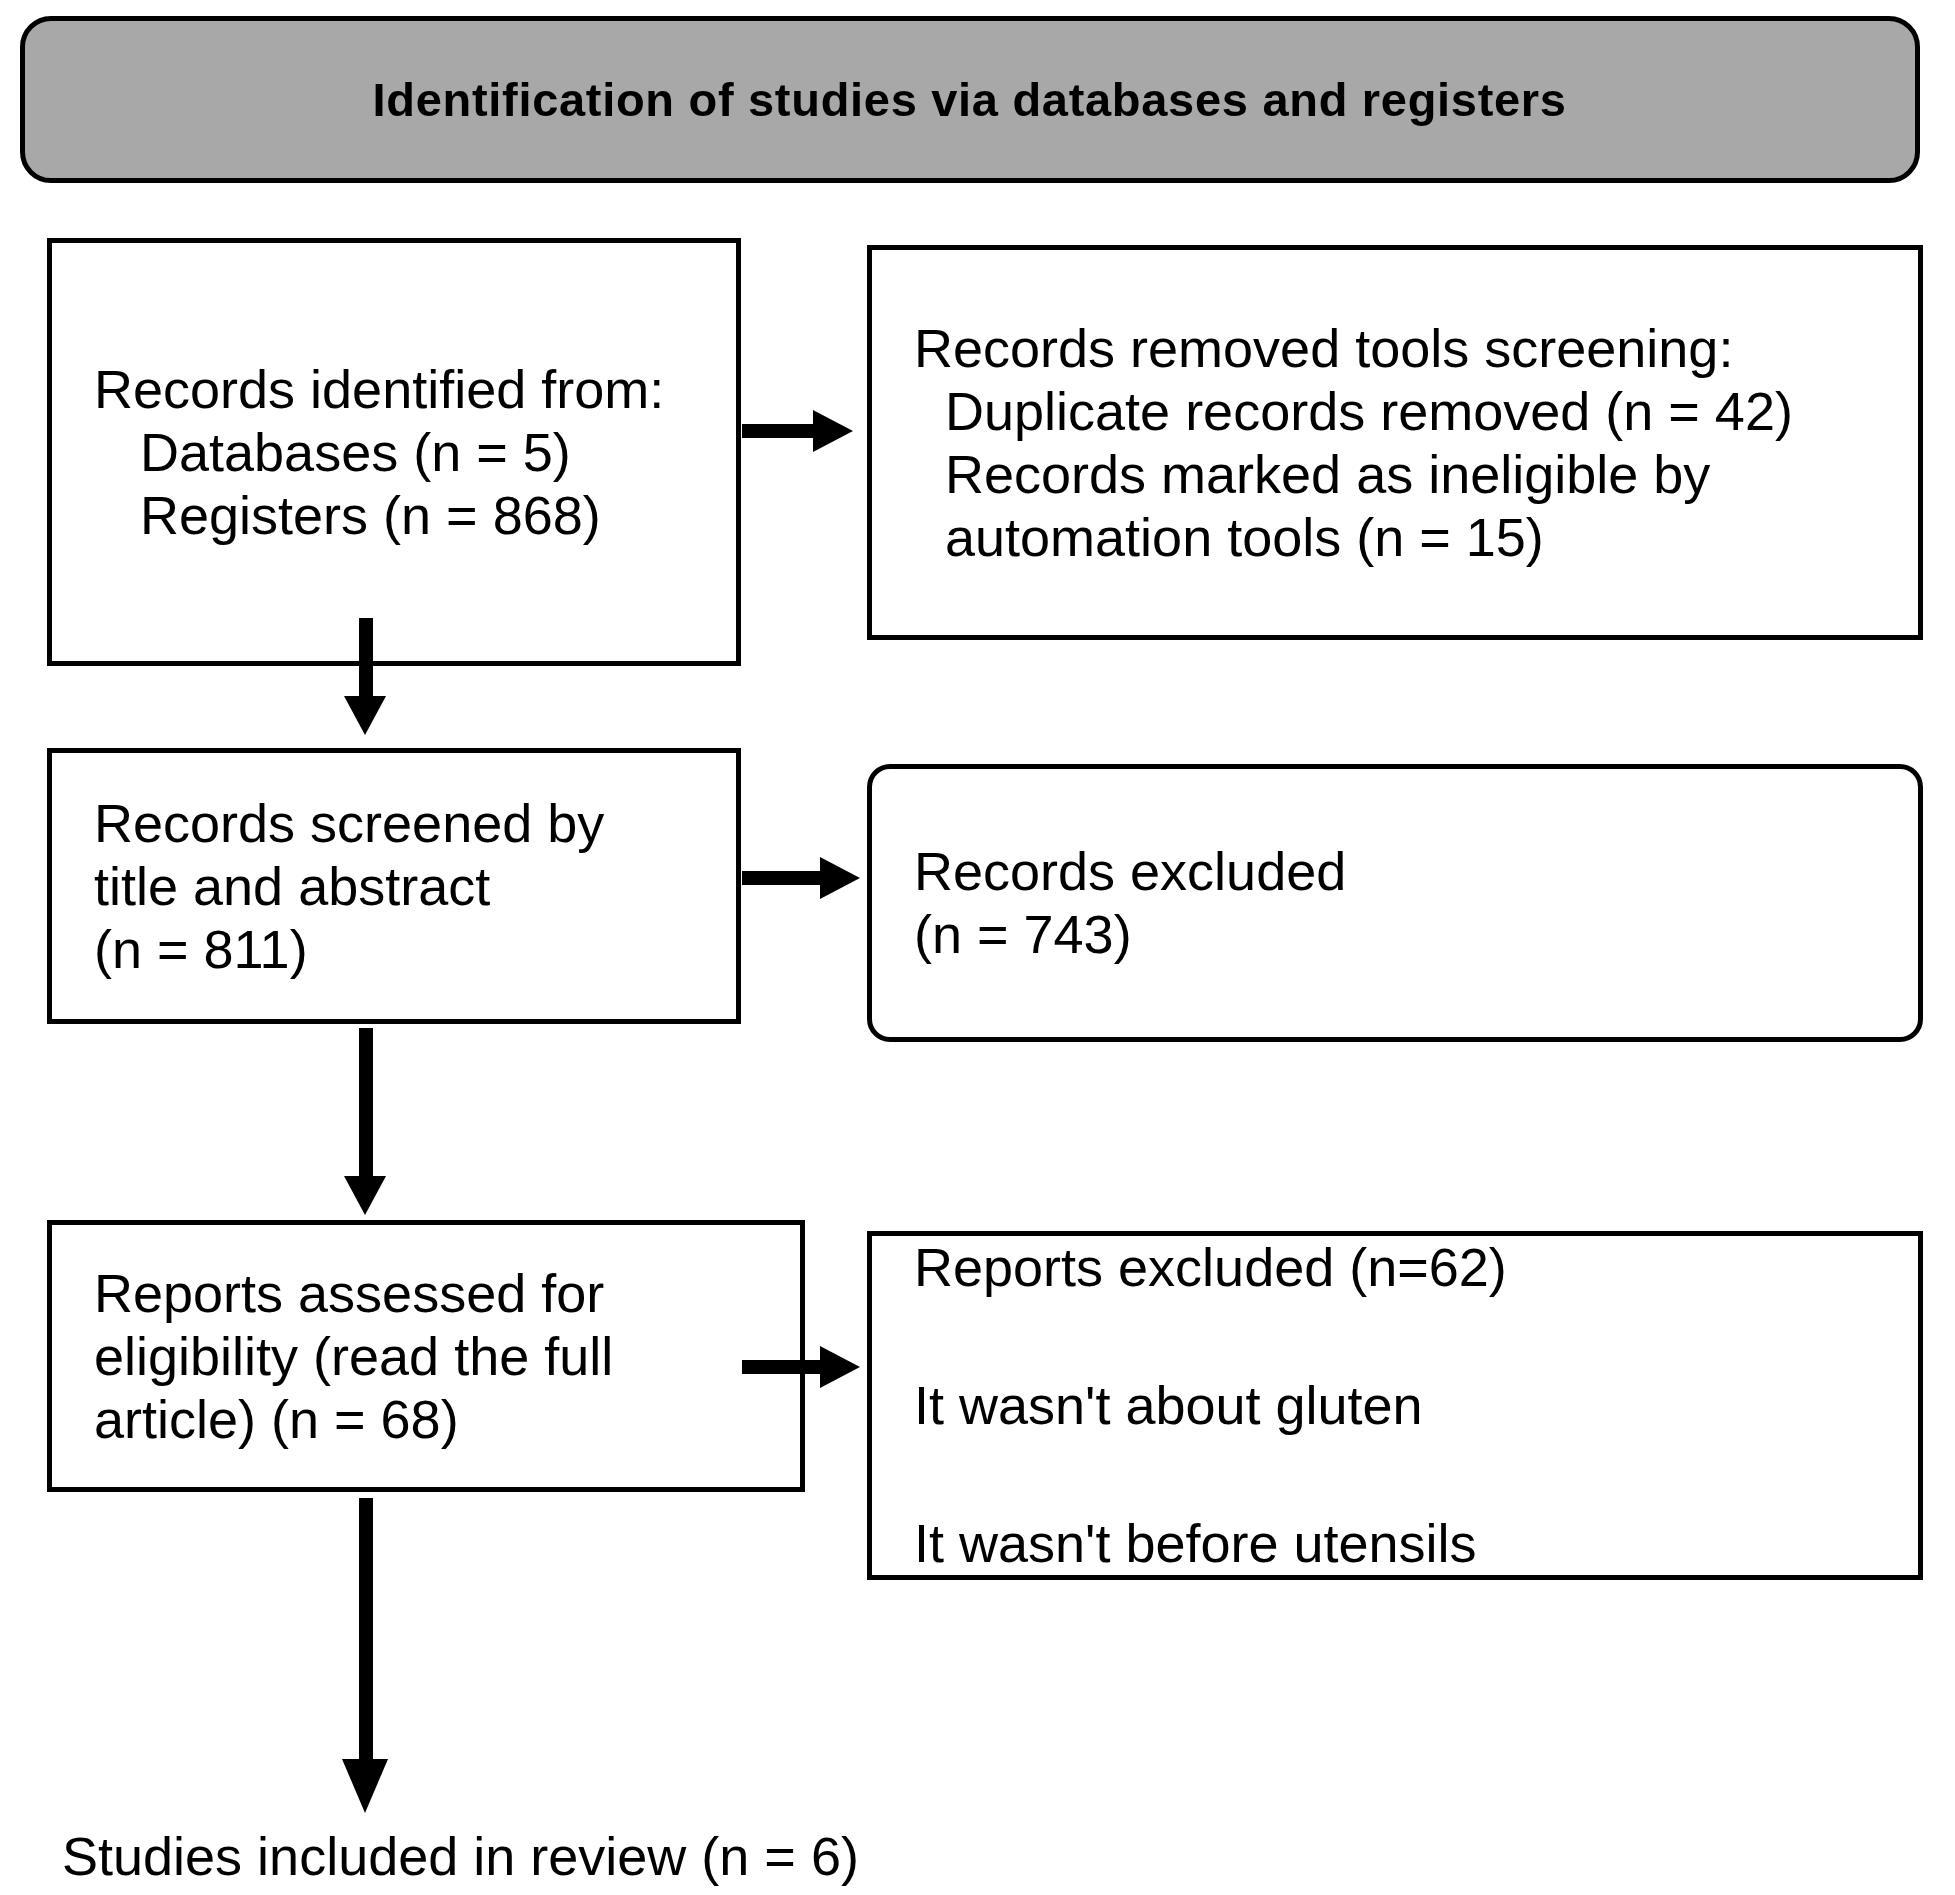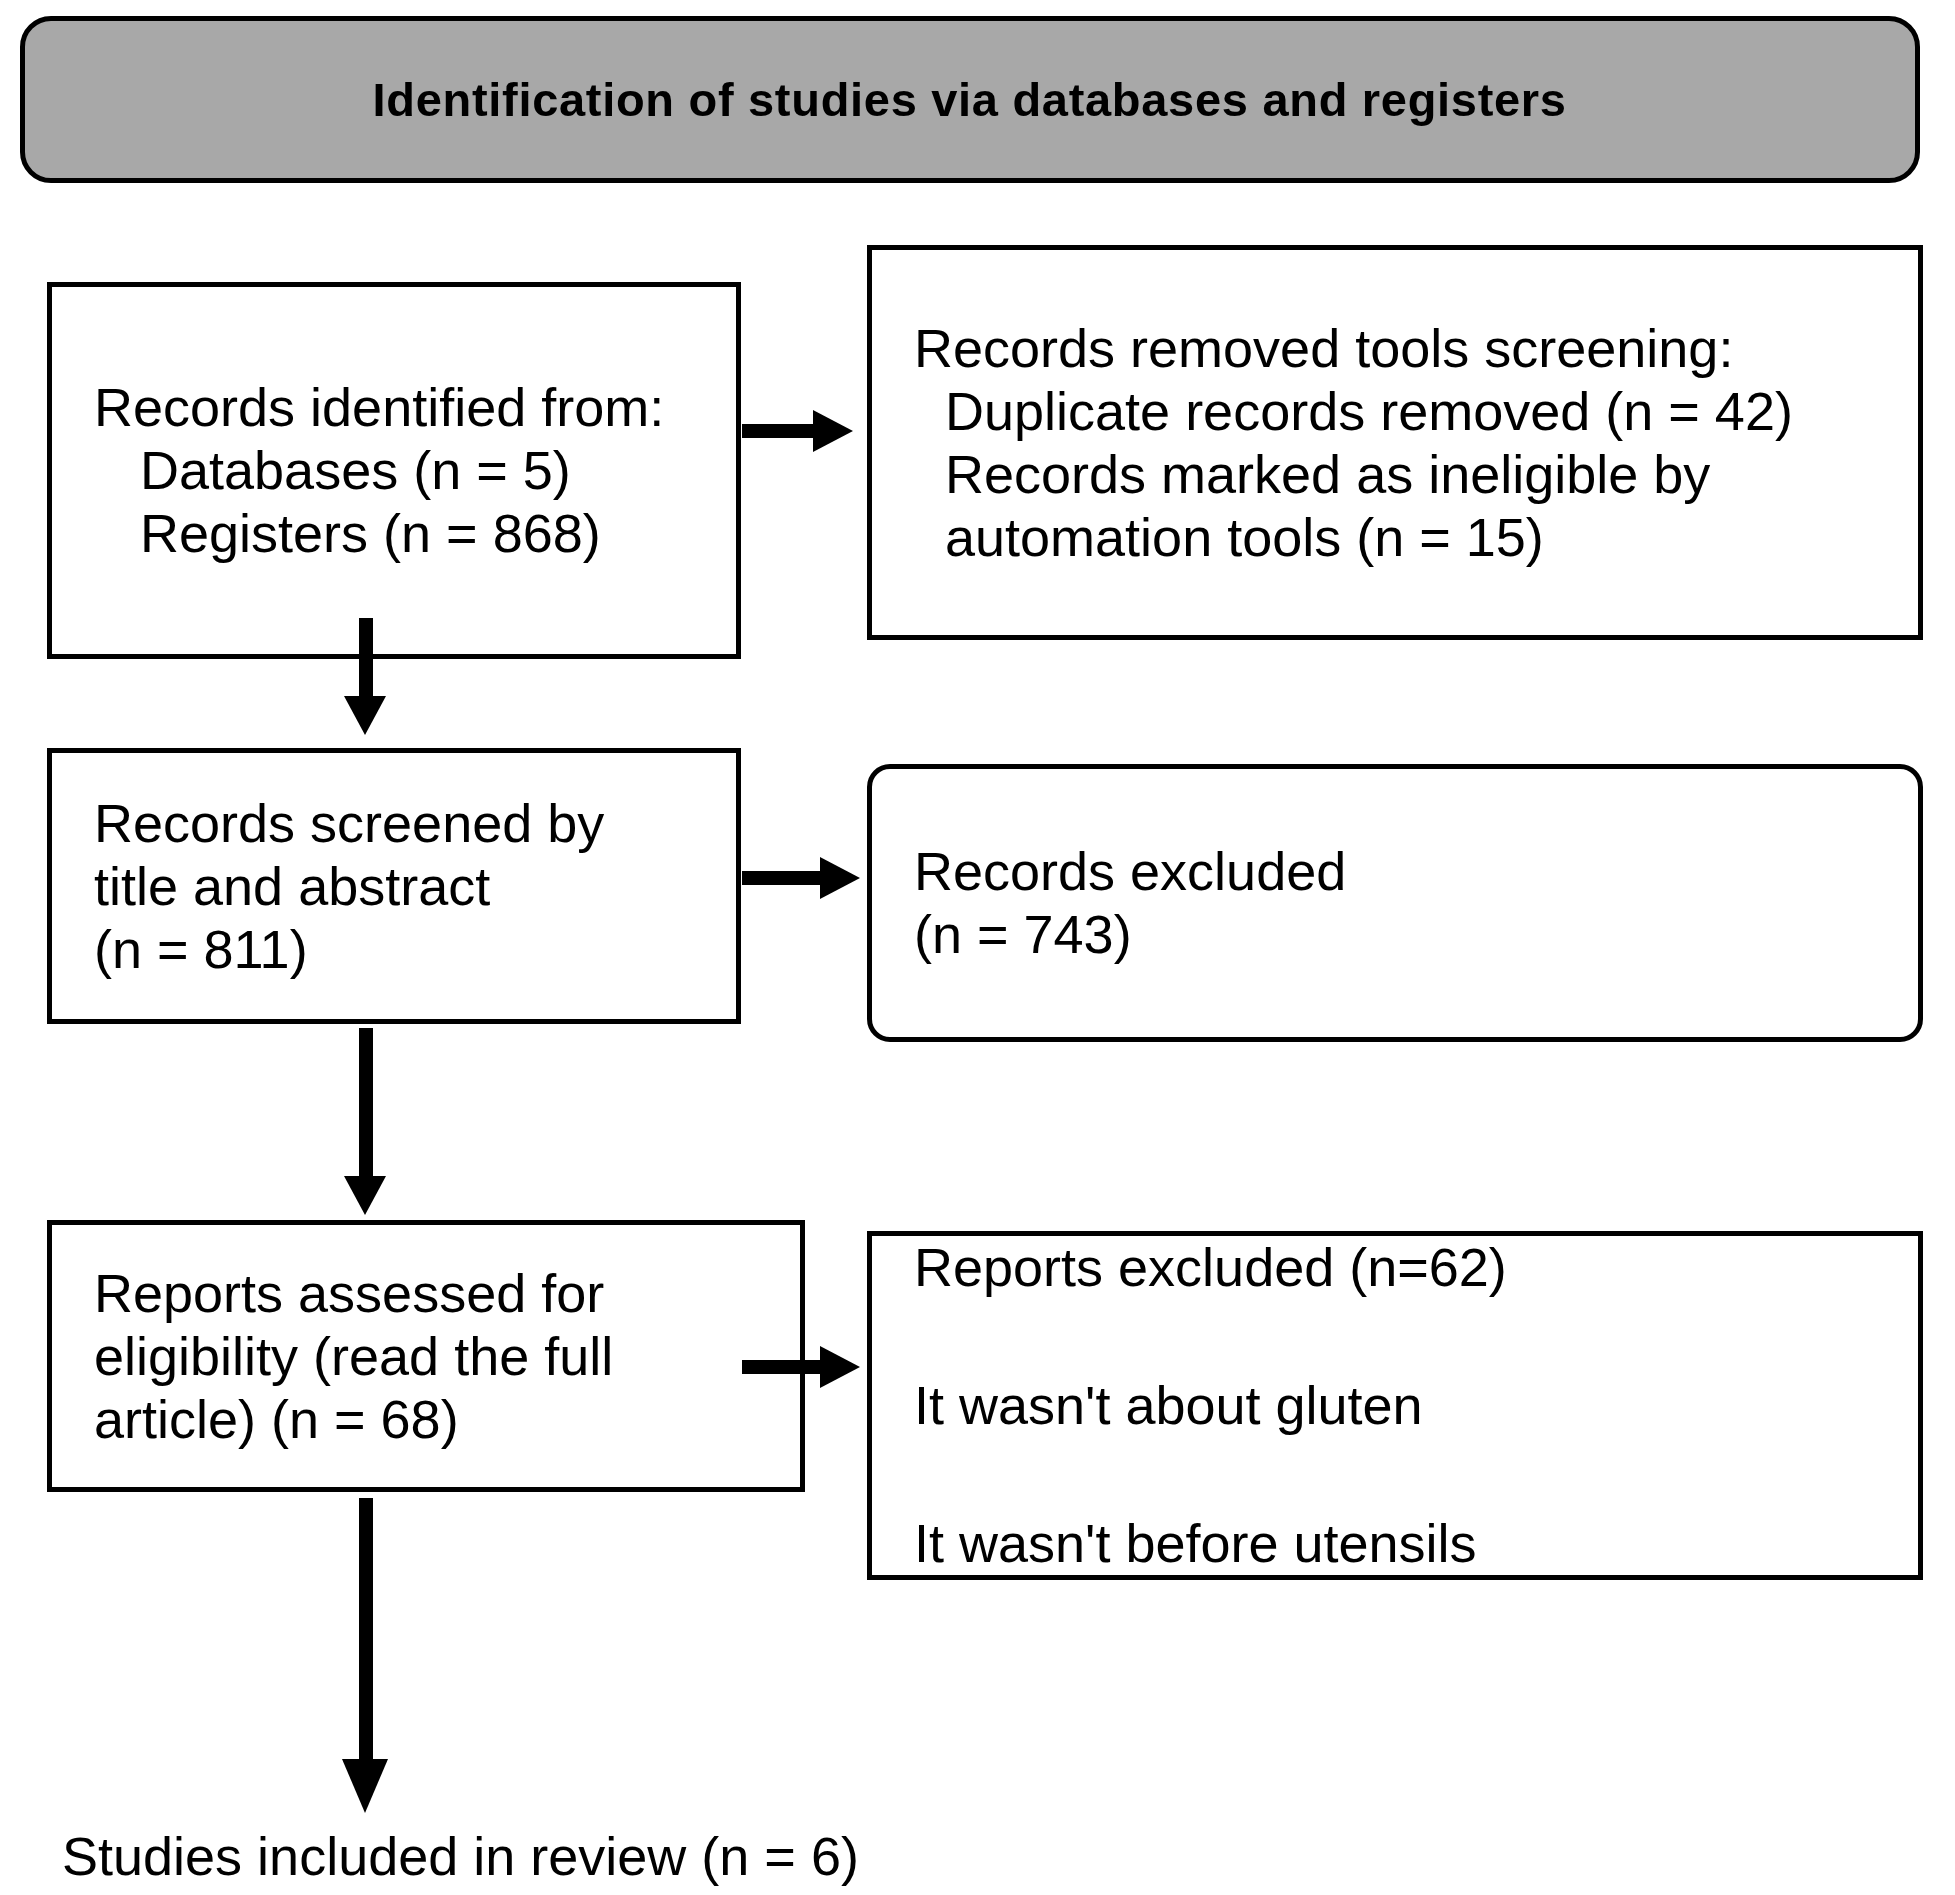--- a/index.html
+++ b/index.html
@@ -40,21 +40,21 @@
     padding-right: 13px;
   }
   .line {
     font-size: 54px;
     line-height: 63px;
     white-space: nowrap;
   }
   .ind70 { padding-left: 46px; }
   .ind48 { padding-left: 31px; }
 
-  .box-l1 { left: 47px;   top: 238px;  width: 694px; height: 377px; margin-top: 44px; }
+  .box-l1 { left: 47px;   top: 238px;  width: 694px; height: 428px; }
   .box-r1 { left: 867px; top: 245px;  width: 1056px; height: 395px; }
   .box-l2 { left: 47px;   top: 748px; width: 694px; height: 276px; }
   .box-r2 { left: 867px; top: 764px; width: 1056px; height: 278px; border-radius: 23px; }
   .box-l3 { left: 47px;   top: 1220px; width: 758px; height: 272px; }
   .box-r3 { left: 867px; top: 1231px; width: 1056px; height: 349px; justify-content: space-between; }
 
   .included-label {
     position: absolute;
     left: 62px; top: 1825px;
     font-size: 54px;

